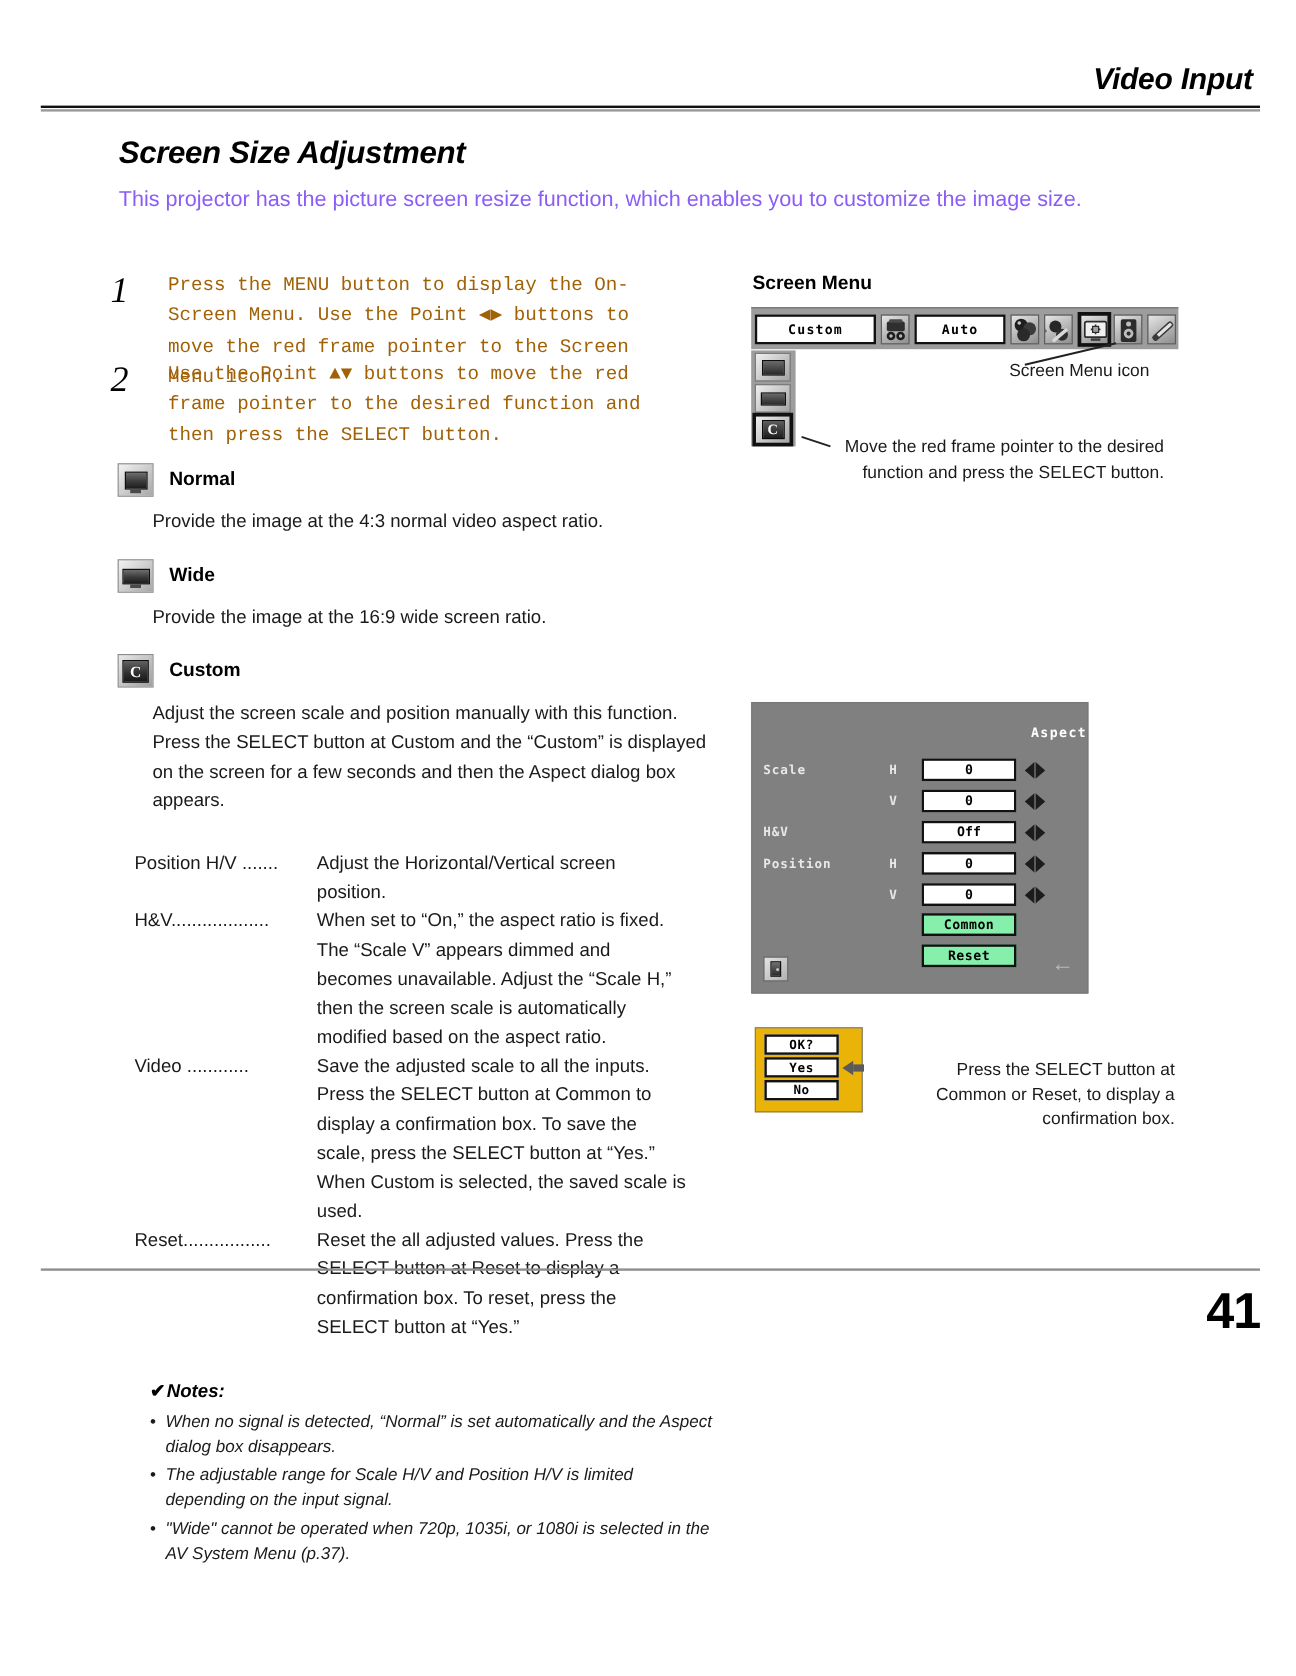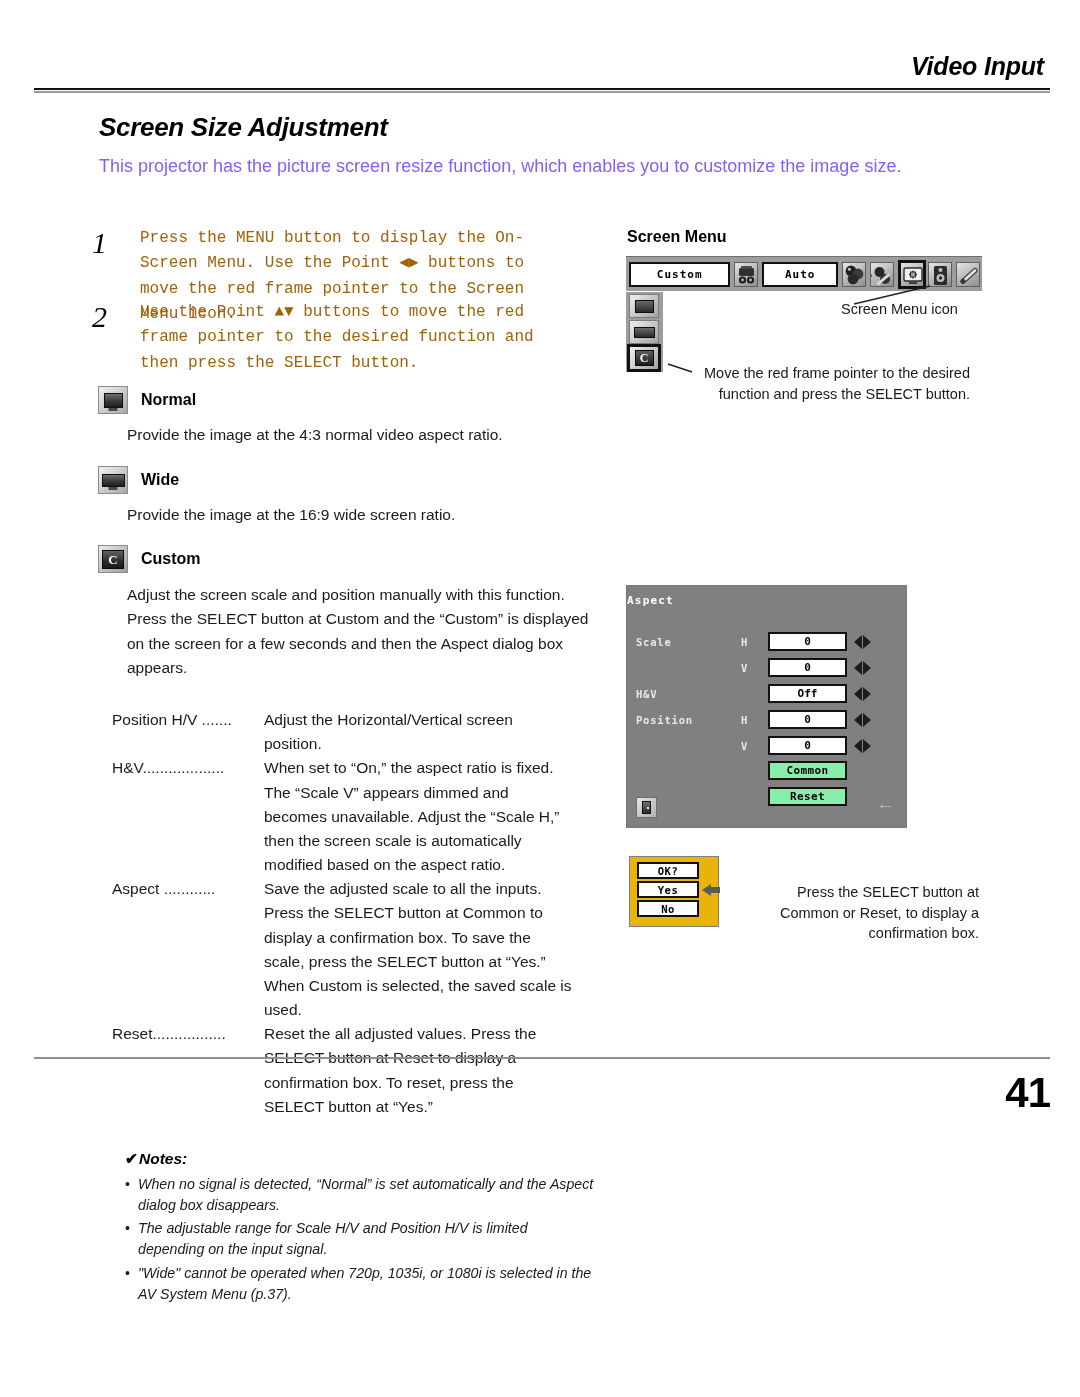--- a/index.html
+++ b/index.html
@@ -295,27 +295,27 @@
 
   
   #aspect {
     position: absolute;
     left: 626px; top: 585px;
     width: 281px; height: 243px;
     background: #808080;
     border: 1px solid #787878;
   }
   #aspect .title {
-    text-align: left;
+    text-align: right;
     font-family: "DejaVu Sans Mono", monospace;
     font-size: 11px;
     font-weight: bold;
     color: #fff;
     letter-spacing: 1.2px;
-    padding-top: 8px;
+    padding-top: 18px;
   }
   .arow {
     position: absolute;
     left: 0; width: 100%;
     height: 21px;
     display: flex;
     align-items: center;
   }
   .arow .rlabel {
     position: absolute;
@@ -492,21 +492,21 @@
   <div id="deflist">
     <div class="def-row">
       <span class="def-term">Position H/V .......</span>
       <span class="def-desc">Adjust the Horizontal/Vertical screen position.</span>
     </div>
     <div class="def-row">
       <span class="def-term">H&amp;V...................</span>
       <span class="def-desc">When set to “On,” the aspect ratio is fixed. The “Scale V” appears dimmed and becomes unavailable. Adjust the “Scale H,” then the screen scale is automatically modified based on the aspect ratio.</span>
     </div>
     <div class="def-row">
-      <span class="def-term">Aspect ............</span>
+      <span class="def-term">Video ............</span>
       <span class="def-desc">Save the adjusted scale to all the inputs. Press the SELECT button at Common to display a confirmation box. To save the scale, press the SELECT button at “Yes.” When Custom is selected, the saved scale is used.</span>
     </div>
     <div class="def-row">
       <span class="def-term">Reset.................</span>
       <span class="def-desc">Reset the all adjusted values. Press the SELECT button at Reset to display a confirmation box. To reset, press the SELECT button at “Yes.”</span>
     </div>
   </div>
 
   <div id="notes">
     <div class="notes-head">

